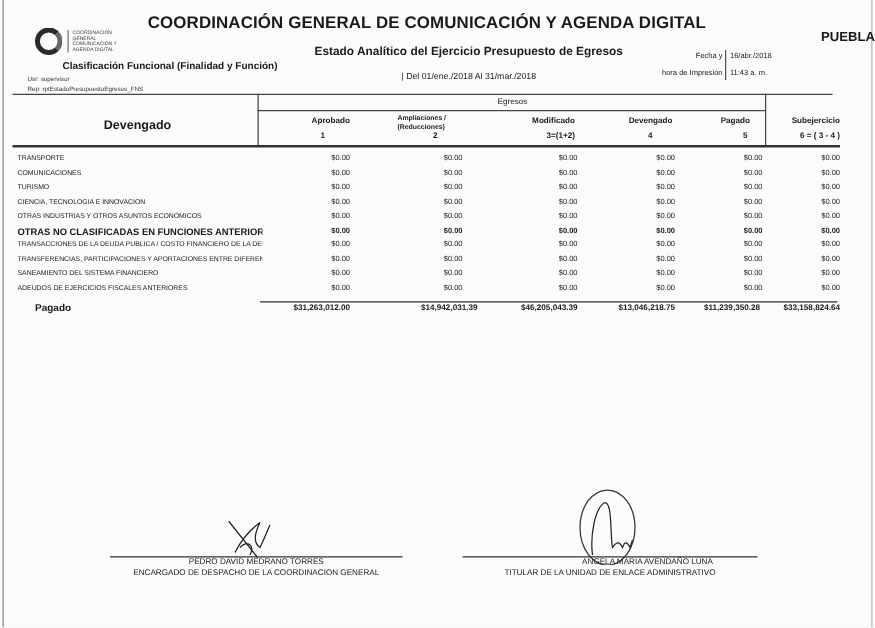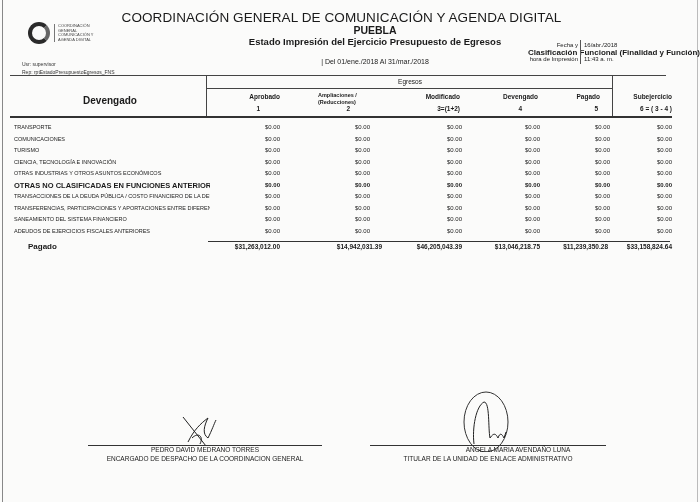--- a/index.html
+++ b/index.html
@@ -7,24 +7,24 @@
     body { font-family: "Liberation Sans", sans-serif; color: #1a1a1a; position: relative; }
     .page { position: absolute; left: 0; top: 0; width: 700px; height: 502px; background: #fbfbfa; }
     .left-edge { position: absolute; left: 2px; top: 0; width: 1px; height: 502px; background: #888; }
     .right-edge { position: absolute; right: 2px; top: 0; width: 1px; height: 502px; background: #bbb; }
 
     .logo { position: absolute; left: 28px; top: 22px; width: 80px; height: 28px; }
     .logo-ring { position: absolute; left: 0; top: 0; width: 22px; height: 22px; border-radius: 50%; border: 4px solid #2a2a2a; border-right-color: #666; }
     .logo-bar { position: absolute; left: 26px; top: 2px; width: 1px; height: 18px; background: #777; }
     .logo-text { position: absolute; left: 30px; top: 2px; font-size: 4px; line-height: 4.5px; color: #444; width: 50px; }
 
-    .title-main { position: absolute; left: 0; width: 633px; top: 10px; text-align: center; font-size: 13.5px; font-weight: normal; letter-spacing: 0.1px; padding-left: 50px; }
-    .title-city { position: absolute; left: 0; width: 700px; top: 24px; text-align: center; font-size: 10.5px; font-weight: bold; padding-left: 50px; }
+    .title-main { position: absolute; left: 0; width: 633px; top: 10px; text-align: center; font-size: 13.5px; font-weight: bold; letter-spacing: 0.1px; padding-left: 50px; }
+    .title-city { position: absolute; left: 0; width: 700px; top: 24px; text-align: right; font-size: 10.5px; font-weight: bold; padding-left: 50px; }
     .title-report { position: absolute; left: 0; width: 700px; top: 36px; text-align: center; font-size: 9.5px; font-weight: bold; padding-left: 50px; }
-    .title-class { position: absolute; left: 0; width: 700px; top: 48px; text-align: right; font-size: 8px; font-weight: bold; padding-left: 50px; }
+    .title-class { position: absolute; left: 0; width: 700px; top: 48px; text-align: left; font-size: 8px; font-weight: bold; padding-left: 50px; }
     .title-period { position: absolute; left: 0; width: 700px; top: 58px; text-align: center; font-size: 7px; padding-left: 50px; }
     .meta-label { position: absolute; right: 122px; text-align: right; font-size: 6px; }
     .meta-val { position: absolute; left: 584px; font-size: 6px; }
     .meta-divider { position: absolute; left: 580px; top: 40px; width: 1px; height: 24px; background: #555; }
 
     .usr { position: absolute; left: 22px; top: 61px; font-size: 5px; color: #333; }
     .rep { position: absolute; left: 22px; top: 69px; font-size: 5px; color: #333; }
     .rep-line { position: absolute; left: 10px; top: 75px; width: 196px; height: 1px; background: #444; }
 
     .hdr-topline { position: absolute; left: 206px; top: 75px; width: 460px; height: 1px; background: #444; }
@@ -65,21 +65,21 @@
   <div class="right-edge"></div>
 
   <div class="logo">
     <div class="logo-ring"></div>
     <div class="logo-bar"></div>
     <div class="logo-text">COORDINACIÓN GENERAL COMUNICACIÓN Y AGENDA DIGITAL</div>
   </div>
 
   <div class="title-main">COORDINACIÓN GENERAL DE COMUNICACIÓN Y AGENDA DIGITAL</div>
   <div class="title-city">PUEBLA</div>
-  <div class="title-report">Estado Impresión del Ejercicio Presupuesto de Egresos</div>
+  <div class="title-report">Estado Analítico del Ejercicio Presupuesto de Egresos</div>
   <div class="title-class">Clasificación Funcional (Finalidad y Función)</div>
   <div class="title-period">| Del 01/ene./2018 Al 31/mar./2018</div>
 
   <div class="meta-label" style="top:42px;">Fecha y</div>
   <div class="meta-val" style="top:42px;">16/abr./2018</div>
   <div class="meta-label" style="top:56px;">hora de Impresión</div>
   <div class="meta-val" style="top:56px;">11:43 a. m.</div>
   <div class="meta-divider"></div>
 
   <div class="usr">Usr: supervisor</div>

